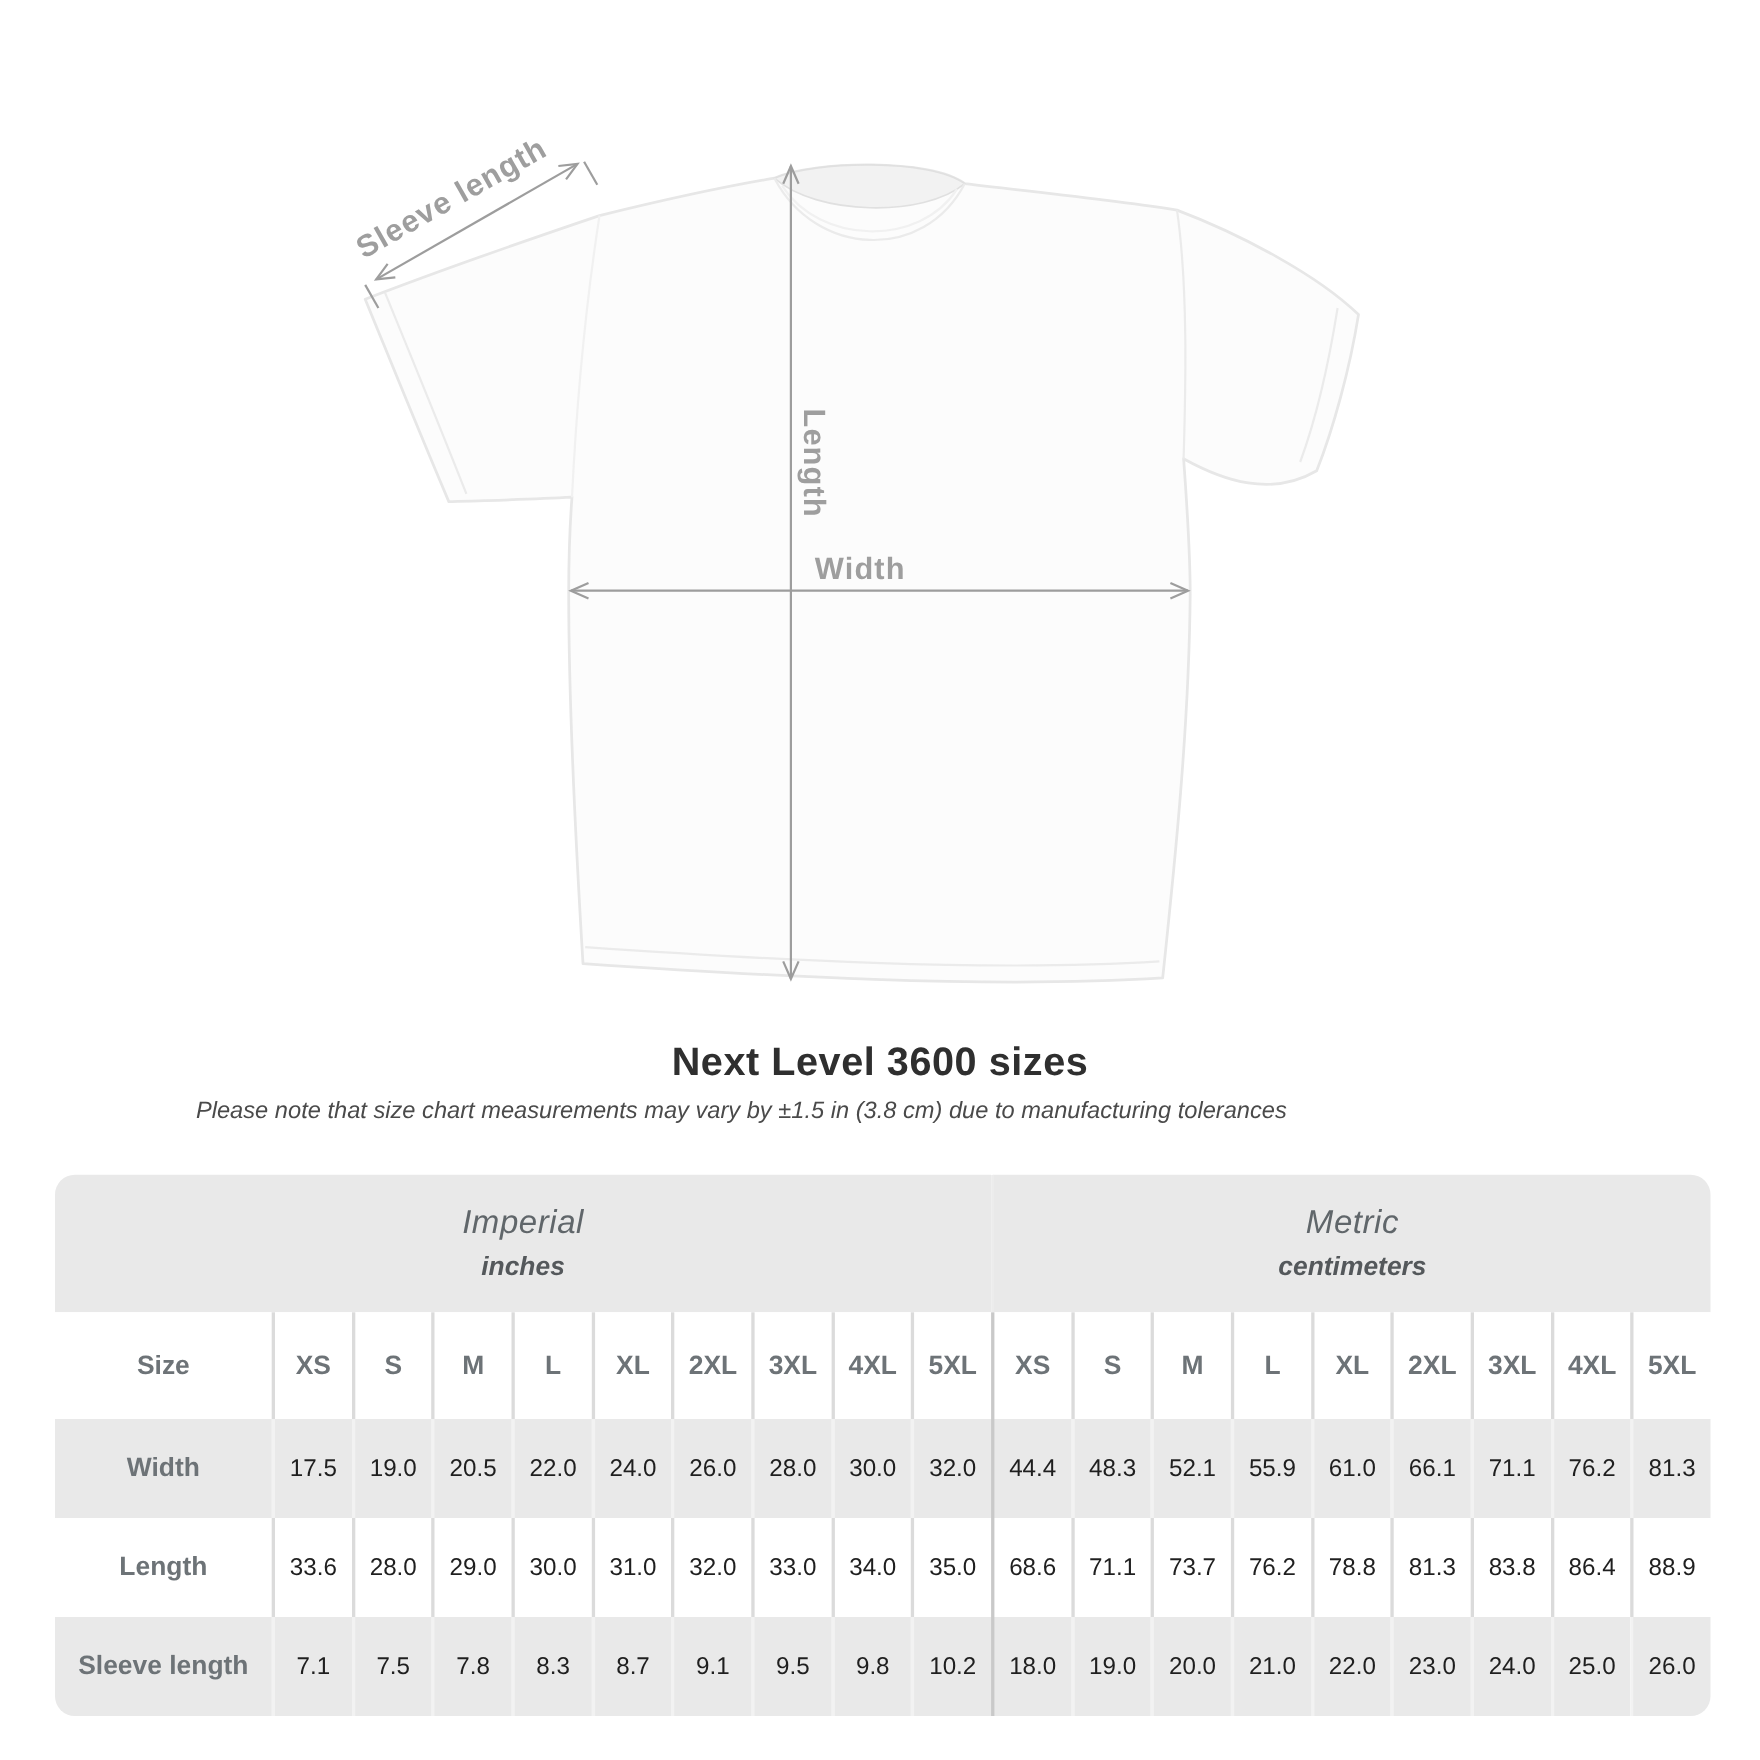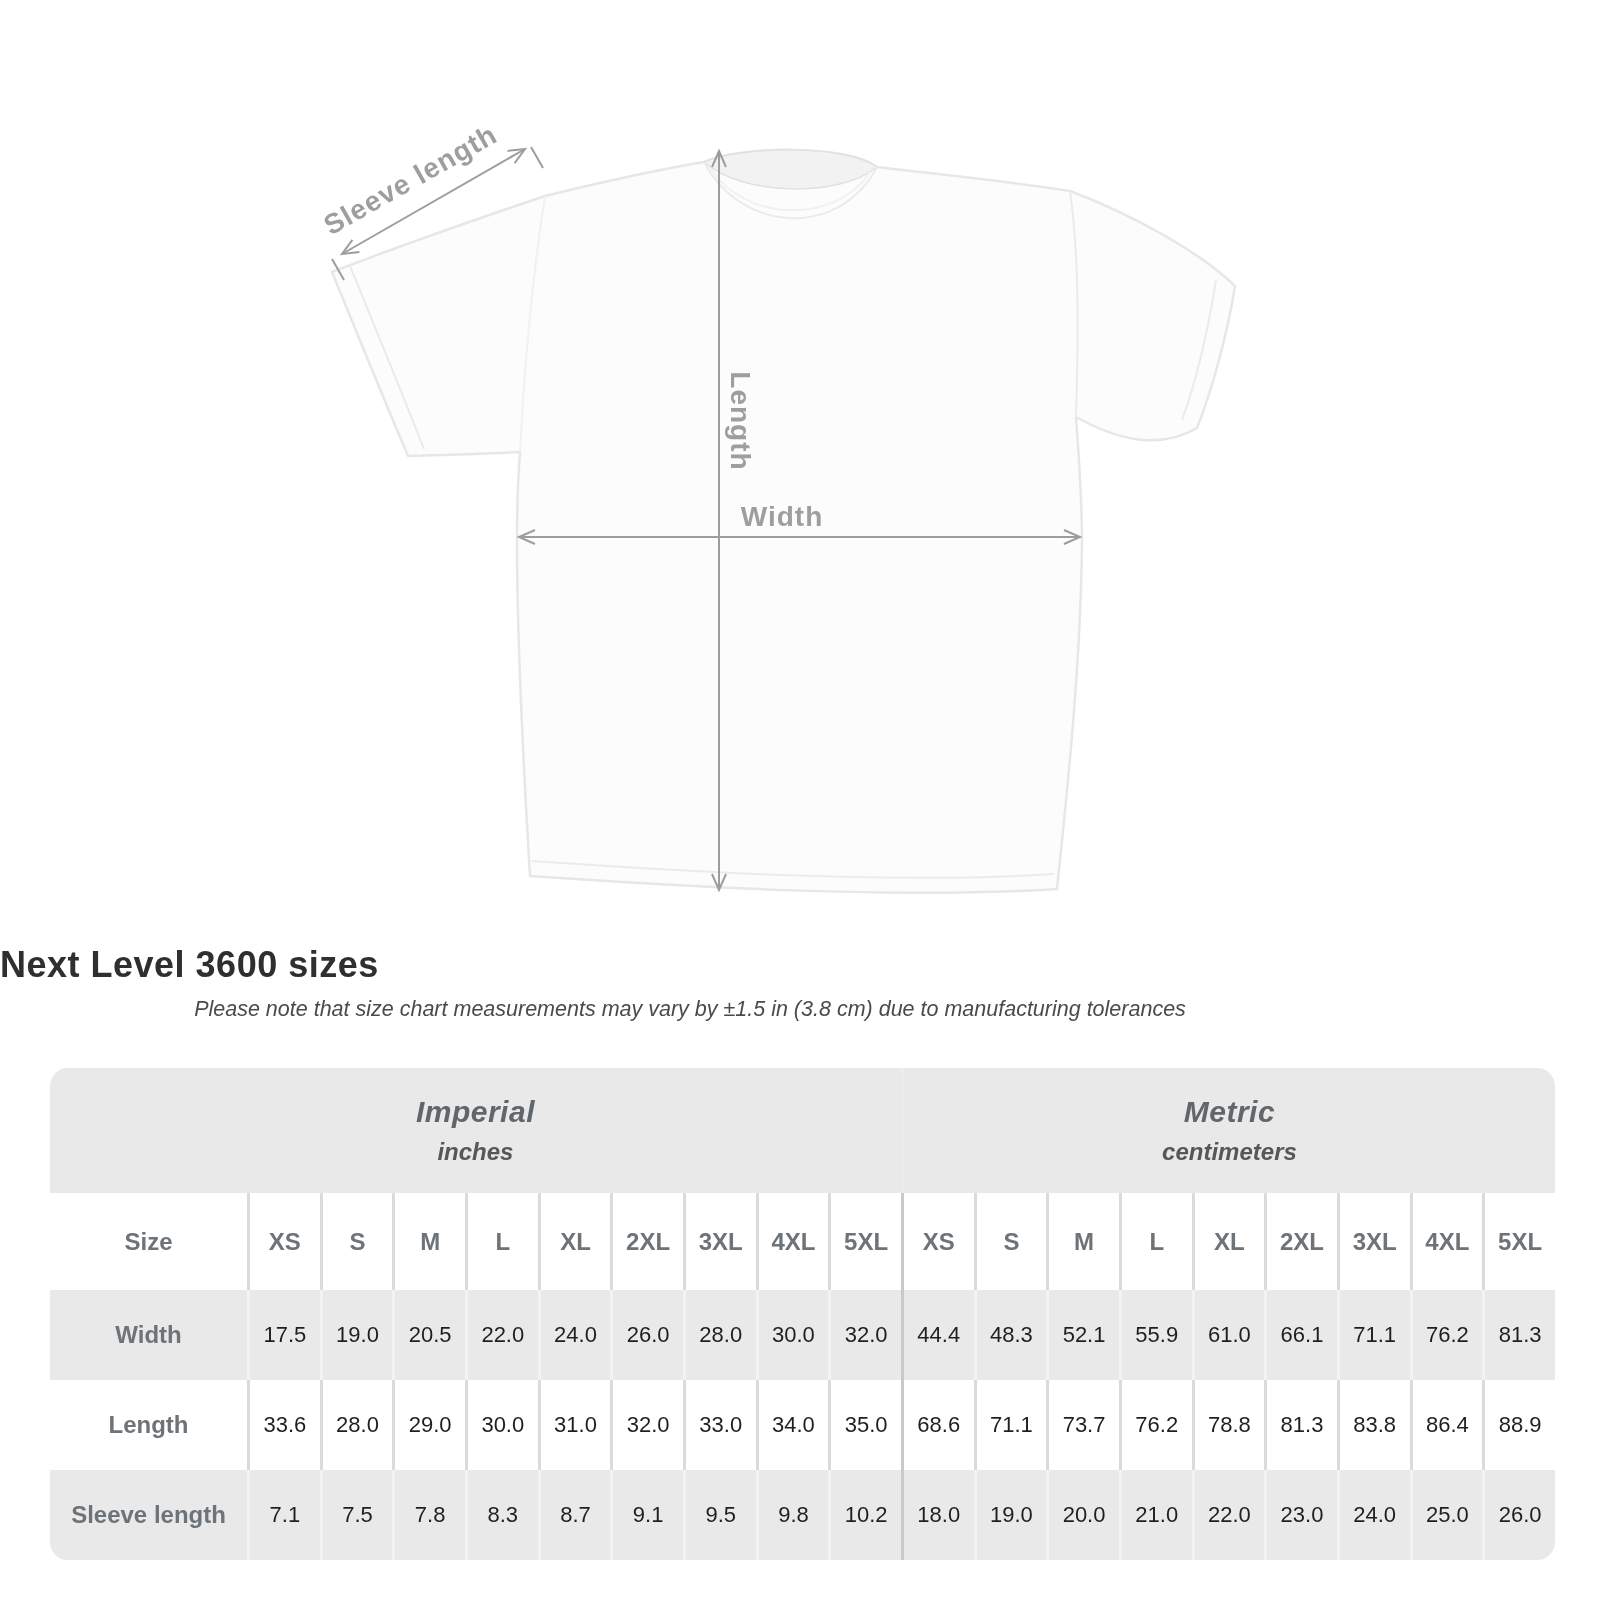--- a/index.html
+++ b/index.html
@@ -7,41 +7,41 @@
     --label-text:#6d7377; --value-text:#1f1f1f; --group-text:#60666a; --group-sub:#54585b;
     --title-text:#2f2f2f; --subtitle-text:#4a4a4a; --arrow:#9d9d9d; --diagram-label:#9e9e9e;
   }
   html,body{margin:0;padding:0;}
   body{
     width:1600px;height:1600px;position:relative;background:#ffffff;overflow:hidden;
     font-family:"Liberation Sans", sans-serif;
   }
   .diagram{position:absolute;left:0;top:0;width:1600px;height:960px;}
   .page-title{
-    position:absolute;left:0;top:944px;width:1600px;margin:0;
+    position:absolute;left:0;top:944px;width:1600px;margin:0;text-align:center;
     font-size:36px;font-weight:bold;color:var(--title-text);letter-spacing:0.5px;
   }
   .page-subtitle{
     position:absolute;left:0;top:997px;width:1348px;margin:0;text-align:center;
-    font-size:21.5px;font-style:italic;color:var(--subtitle-text);padding-left:16px;
+    font-size:21.5px;font-style:italic;color:var(--subtitle-text);
   }
   table.size-table{
     position:absolute;left:50px;top:1068px;width:1505px;
     border-collapse:separate;border-spacing:0;table-layout:fixed;
   }
   .size-table th,.size-table td{padding:0;text-align:center;vertical-align:middle;}
   tr.row-band{height:125px;}
   tr.row-sizes{height:97px;}
   tr.row-data{height:90px;}
   .row-white th,.row-white td{background:#ffffff;}
   .row-gray th,.row-gray td{background:var(--band);}
   .group-cell{background:var(--band);font-style:italic;}
   .group-cell.imperial{border-top-left-radius:18px;}
   .group-cell.metric{border-top-right-radius:18px;border-left:3px solid #ececec;}
-  .g-label{font-size:30px;font-weight:bold;color:var(--group-text);letter-spacing:0.5px;}
+  .g-label{font-size:30px;font-weight:normal;color:var(--group-text);letter-spacing:0.5px;}
   .g-sub{font-size:24px;color:var(--group-sub);margin-top:9px;}
   .row-white .c{border-left:3px solid var(--sep-white);}
   .row-gray  .c{border-left:3px solid var(--sep-gray);}
   .size-table .sep-strong{border-left-color:var(--sep-strong);}
   .col-h{font-size:24px;font-weight:bold;color:var(--label-text);}
   .row-label{font-size:24px;font-weight:bold;color:var(--label-text);}
   td.val{font-size:22px;font-weight:normal;color:var(--value-text);}
   tr.row-last th:first-child{border-bottom-left-radius:18px;}
   tr.row-last td:last-child{border-bottom-right-radius:18px;}
   svg text{font-family:"Liberation Sans", sans-serif;}

